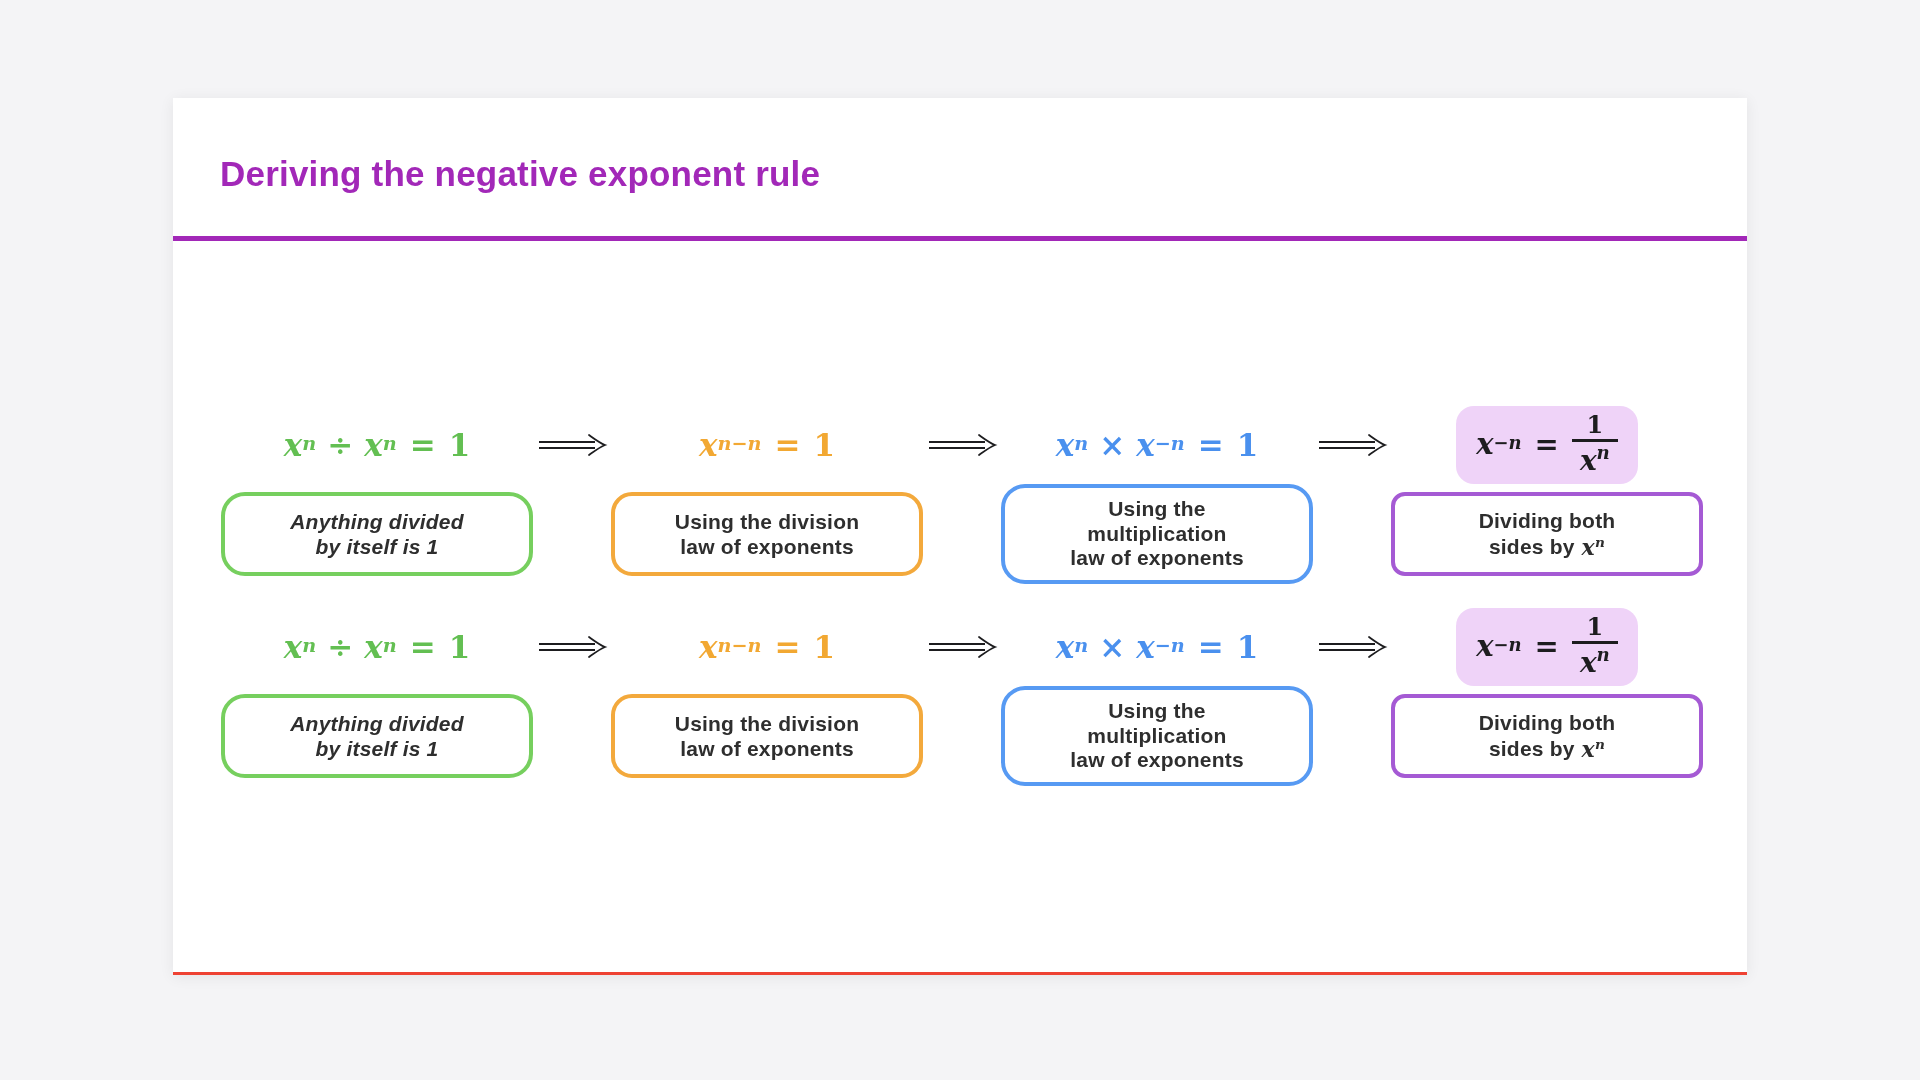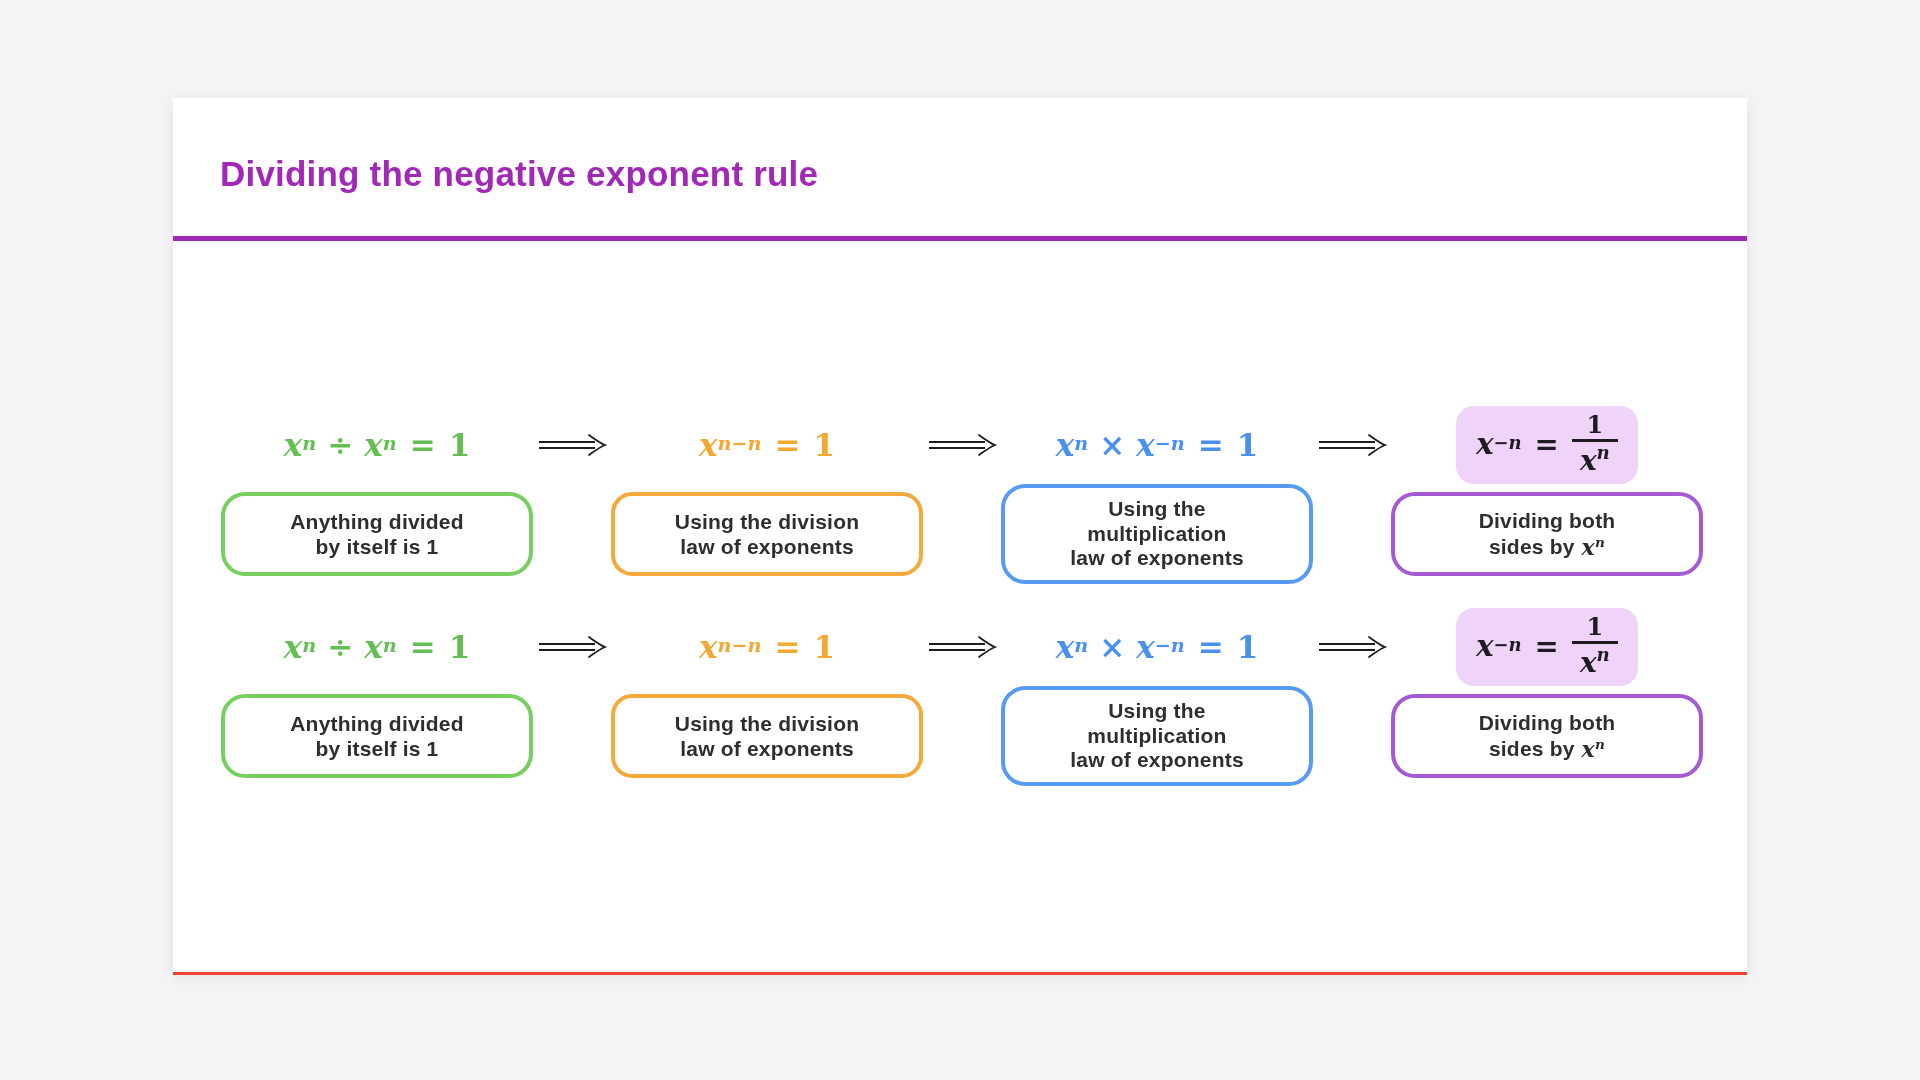--- a/index.html
+++ b/index.html
@@ -93,34 +93,34 @@
     justify-content:center;
     text-align:center;
     font-size:21px;
     font-weight:600;
     line-height:1.2;
     color:#2e2e2e;
     letter-spacing:0.2px;
   }
   .box.tall { height:100px; line-height:1.16; }
   .box span.line { display:block; }
-  .green-b  { border-color:#76cf5e; }
+  .green-b  { border-color:#76cf5e;font-style:italic; }
   .orange-b { border-color:#f3a93c;border-radius:21px; }
   .blue-b   { border-color:#579af3; }
-  .purple-b { border-color:#a55ad4; }
+  .purple-b { border-color:#a55ad4;border-radius:14px; }
   .lm { font-family:"DejaVu Serif", serif; font-weight:700; font-size:22px; margin-left:7px; }
   .lm .mi { font-style:italic; }
   .lm sup { font-size:0.62em; font-style:italic; }
 </style>
 </head>
 <body>
 
 <div class="card">
 
-  <h1 class="title">Dividing the negative exponent rule</h1>
+  <h1 class="title">Deriving the negative exponent rule</h1>
   <div class="divider"></div>
 
   <div class="diagram">
 
     <div class="unit">
       <div class="mrow">
         <div class="mcell m green-m">
           <span class="mi">x</span>
             <sup>n</sup>
           <span class="op">÷</span>

